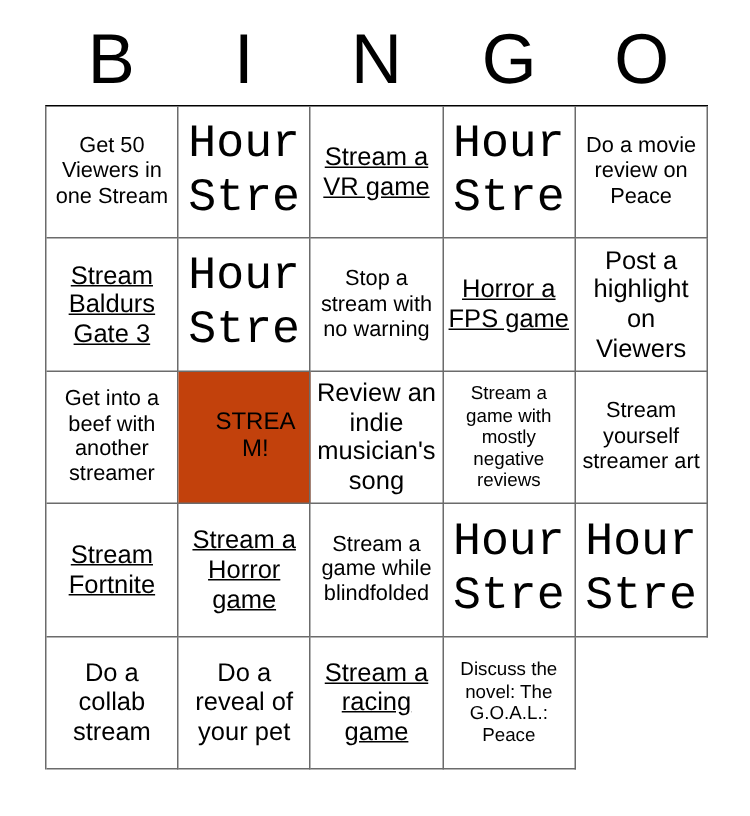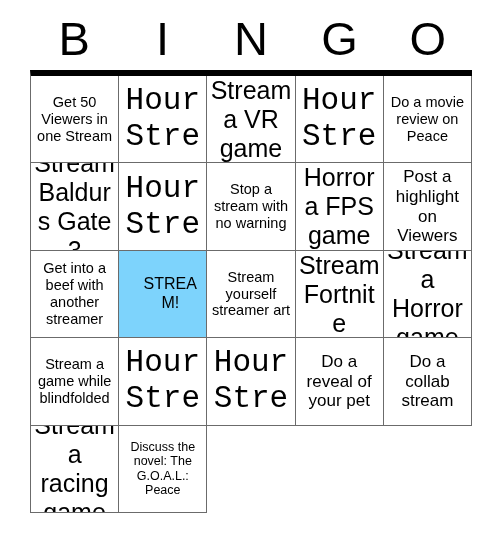--- a/index.html
+++ b/index.html
@@ -40,21 +40,21 @@
   }
   .grid {
     position: absolute;
     left: 30px;
     top: 70px;
     width: 442px;
     height: 443px;
     display: grid;
     grid-template-columns: repeat(5, 1fr);
     grid-template-rows: repeat(5, 1fr);
-    border-top: 6px solid #000000;
+    border-top: 1px solid #000000;
     border-left: 1px solid #6b6b6b;
     box-sizing: border-box;
     background: #ffffff;
   }
   .cell {
     border-right: 1px solid #6b6b6b;
     border-bottom: 1px solid #6b6b6b;
     box-sizing: border-box;
     display: flex;
     align-items: center;
@@ -65,27 +65,27 @@
   }
   .cell-text {
     display: block;
     width: 100%;
     color: #000000;
     line-height: 1.16;
     word-wrap: break-word;
   }
   
   .fs-xl .cell-text { font-size: 31px; font-family: Liberation Mono, monospace; }
-  .fs-lg .cell-text { font-size: 25px; }
+  .fs-lg .cell-text { font-size: 17px; text-decoration: underline; }
   .fs-md .cell-text { font-size: 17px; }
   .fs-sm .cell-text { font-size: 14.5px; }
   .fs-xs .cell-text { font-size: 12.5px; }
 
   .cell.free {
-    background: #7dd3fc;
+    background: #c2410c;
     padding-left: 18px;
   }
   .cell.free .cell-text {
     font-size: 16px;
   }
 </style>
 </head>
 <body>
 
 <div class="card">
@@ -128,43 +128,49 @@
       </div>
       <div class="cell fs-md">
         <span class="cell-text">Post a highlight on Viewers</span>
       </div>
       <div class="cell fs-sm">
         <span class="cell-text">Get into a beef with another streamer</span>
       </div>
       <div class="cell fs-md free">
         <span class="cell-text">STREAM!</span>
       </div>
+      <div class="cell fs-md">
+        <span class="cell-text">Review an indie musician's song</span>
+      </div>
+      <div class="cell fs-xs">
+        <span class="cell-text">Stream a game with mostly negative reviews</span>
+      </div>
       <div class="cell fs-sm">
         <span class="cell-text">Stream yourself streamer art</span>
       </div>
       <div class="cell fs-lg">
         <span class="cell-text">Stream Fortnite</span>
       </div>
       <div class="cell fs-lg">
         <span class="cell-text">Stream a Horror game</span>
       </div>
       <div class="cell fs-sm">
         <span class="cell-text">Stream a game while blindfolded</span>
       </div>
       <div class="cell fs-xl">
         <span class="cell-text">24 Hour Stream</span>
       </div>
       <div class="cell fs-xl">
         <span class="cell-text">24 Hour Stream</span>
       </div>
       <div class="cell fs-md">
-        <span class="cell-text">Do a reveal of your pet</span>
+        <span class="cell-text">Do a collab stream</span>
       </div>
       <div class="cell fs-md">
-        <span class="cell-text">Do a collab stream</span>
+        <span class="cell-text">Do a reveal of your pet</span>
       </div>
       <div class="cell fs-lg">
         <span class="cell-text">Stream a racing game</span>
       </div>
       <div class="cell fs-xs">
         <span class="cell-text">Discuss the novel: The G.O.A.L.: Peace</span>
       </div>
     </div>
 
 </div>

